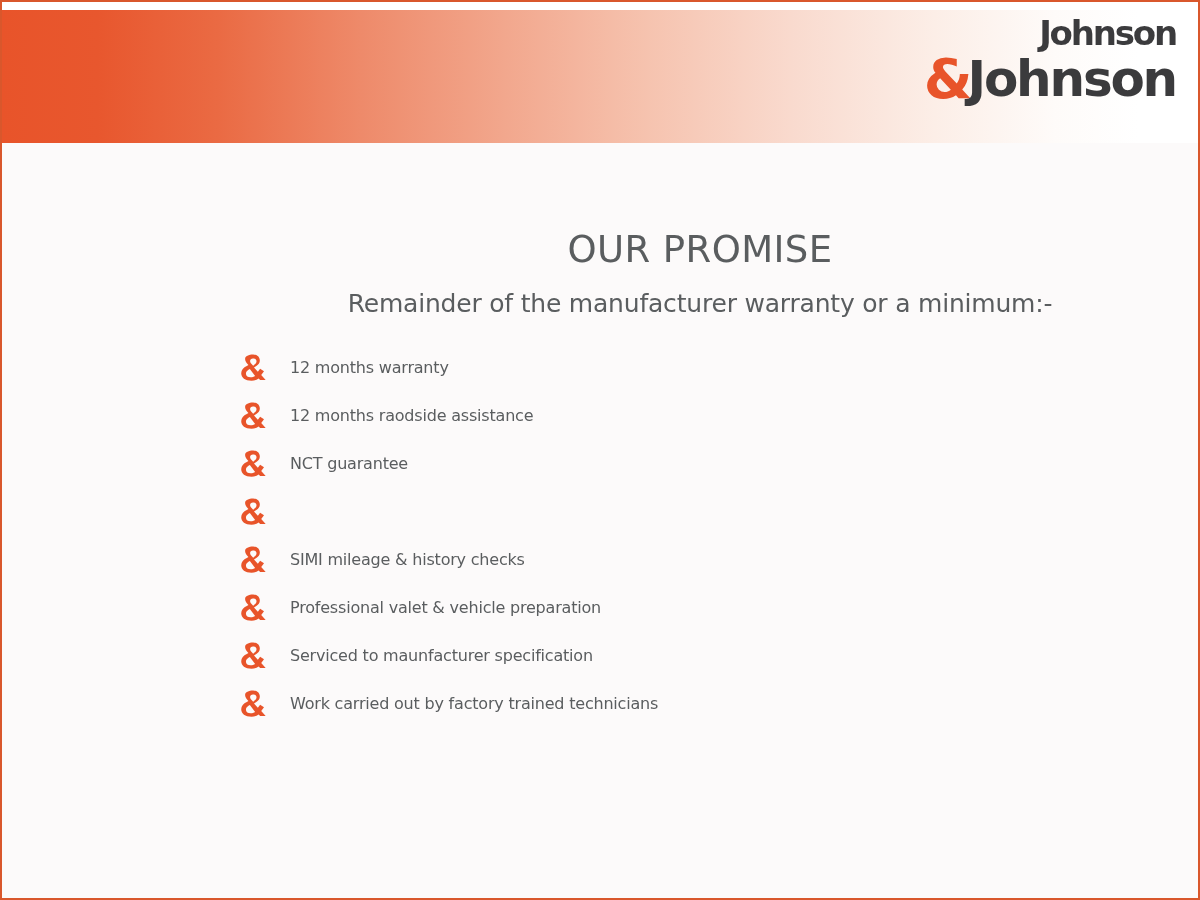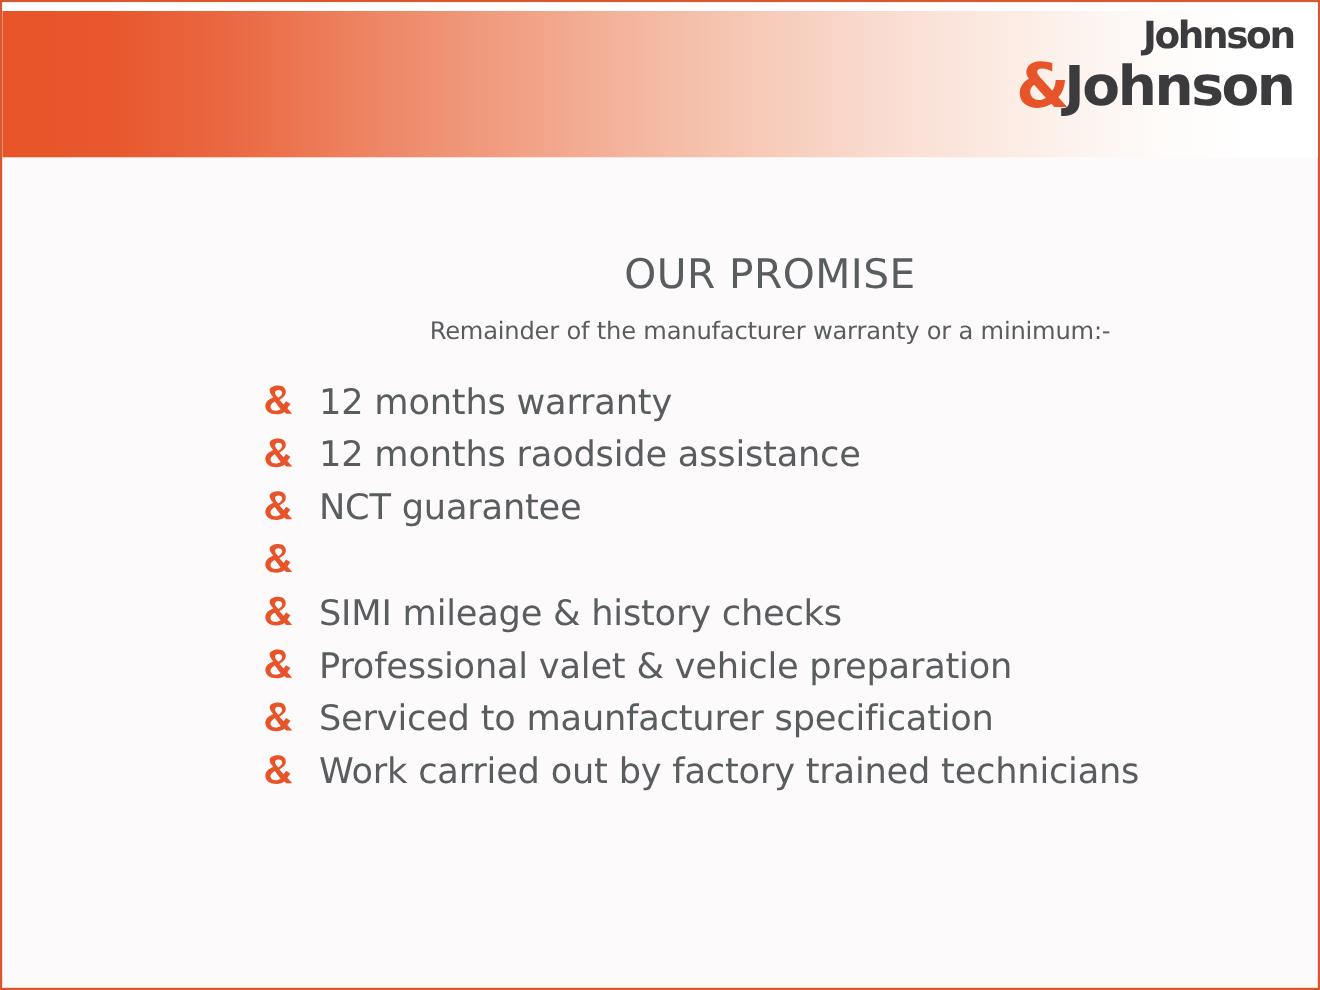--- a/index.html
+++ b/index.html
@@ -112,21 +112,21 @@
     font-size: 37px;
     font-weight: 400;
     letter-spacing: 0.4px;
     color: #5a5d5f;
     line-height: 1.1;
     margin-bottom: 18px;
   }
 
   .subtitle {
     font-family: "DejaVu Sans", sans-serif;
-    font-size: 22px;
+    font-size: 25px;
     font-weight: 400;
     letter-spacing: -0.2px;
     color: #5a5d5f;
     line-height: 1.2;
     margin-bottom: 26px;
   }
 
   
   .promise-list {
     list-style: none;
@@ -147,21 +147,21 @@
   }
 
   .bullet-amp svg {
     display: block;
     width: 28px;
     height: 30px;
   }
 
   .promise-text {
     font-family: "DejaVu Sans", sans-serif;
-    font-size: 32px;
+    font-size: 16px;
     font-weight: 400;
     letter-spacing: -0.2px;
     color: #5a5d5f;
     line-height: 1.15;
     white-space: nowrap;
   }
 </style>
 </head>
 <body>
 

